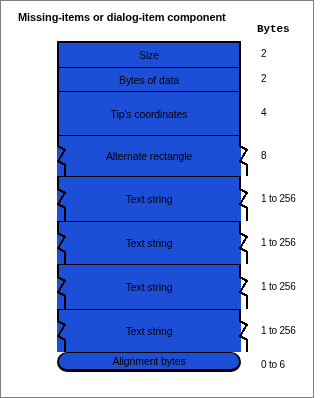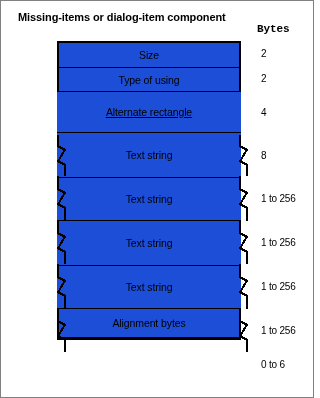--- a/index.html
+++ b/index.html
@@ -65,38 +65,41 @@
     <div>Missing-items or dialog-item component</div>
   </div>
 
   <div class="hdr" id="bytes-hdr">Bytes</div>
 
   <div id="stack">
       <div class="row first" style="height: 26px;">
         <span class="lbl">Size</span>
       </div>
       <div class="row" style="height: 24px;">
-        <span class="lbl">Type of using</span>
+        <span class="lbl">Bytes of data</span>
       </div>
-      <div class="row brk" style="height: 41px; text-decoration: underline;">
+      <div class="row" style="height: 44px;">
+        <span class="lbl">Tip's coordinates</span>
+      </div>
+      <div class="row brk" style="height: 41px;">
         <span class="lbl">Alternate rectangle</span>
       </div>
       <div class="row brk" style="height: 45px;">
         <span class="lbl">Text string</span>
       </div>
       <div class="row brk" style="height: 43px;">
         <span class="lbl">Text string</span>
       </div>
       <div class="row brk" style="height: 45px;">
         <span class="lbl">Text string</span>
       </div>
       <div class="row brk" style="height: 43px;">
         <span class="lbl">Text string</span>
       </div>
-      <div class="row last" style="height: 32px;">
+      <div class="row last" style="height: 20px; border-radius: 10px;">
         <span class="lbl">Alignment bytes</span>
       </div>
     </div>
   <div id="bytes-col"></div>
   <div id="breaks">
       <svg class="break" width="12" height="43" style="left: 55px; top: 133px;">
         <path d="M2,1 L2,12.5 L9,15.5 L2,27.5 L9,30.5 L9,42" stroke="#000000" stroke-width="2" fill="none" shape-rendering="crispEdges"></path>
       </svg>
       <svg class="break" width="12" height="43" style="left: 237px; top: 133px;">
         <path d="M2,1 L2,12.5 L9,15.5 L2,27.5 L9,30.5 L9,42" stroke="#000000" stroke-width="2" fill="none" shape-rendering="crispEdges"></path>

